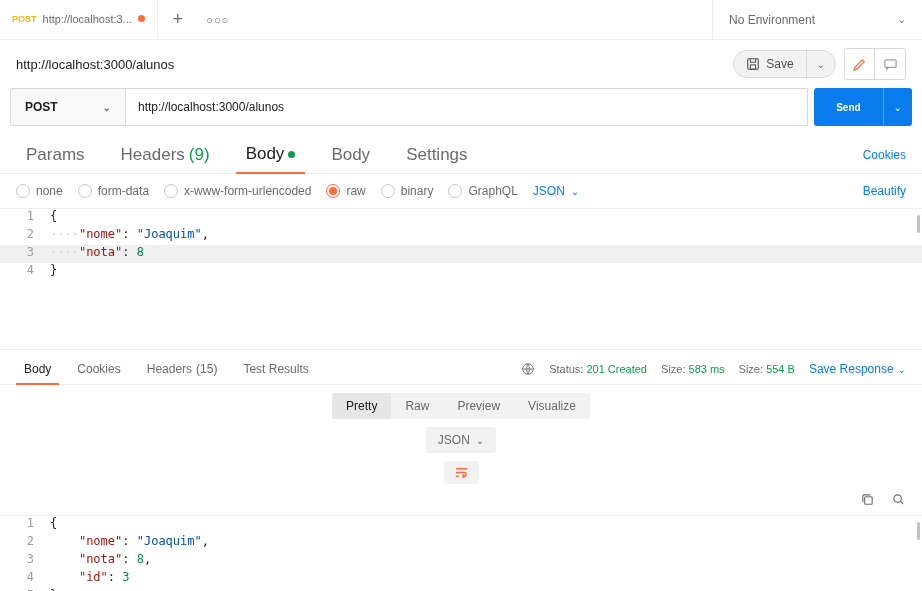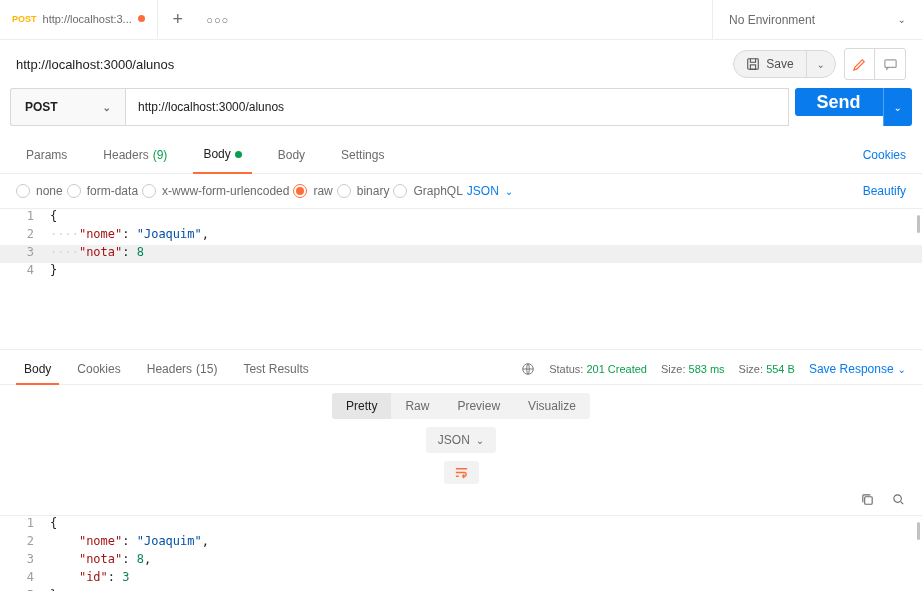--- a/index.html
+++ b/index.html
@@ -22,29 +22,29 @@
 .save-caret { padding: 6px 10px; border-left: 1px solid #d9d9d9; cursor: pointer; }
 .icon-btn { width: 30px; height: 30px; border: 1px solid #d9d9d9; border-radius: 3px; display: flex; align-items: center; justify-content: center; cursor: pointer; }
 .icon-btn svg { width: 15px; height: 15px; }
 .icon-group { display: flex; border: 1px solid #d9d9d9; border-radius: 3px; overflow: hidden; }
 .icon-group .icon-btn { border: none; border-radius: 0; }
 .icon-group .icon-btn:first-child { border-right: 1px solid #d9d9d9; }
 .url-bar { display: flex; padding: 0 10px 10px; gap: 0; }
 .method-select { display: flex; align-items: center; justify-content: space-between; width: 115px; padding: 0 14px; border: 1px solid #d9d9d9; border-right: none; border-radius: 3px 0 0 3px; background: #f9f9f9; font-weight: 600; font-size: 12px; cursor: pointer; }
 .url-input { flex: 1; border: 1px solid #d9d9d9; padding: 0 12px; font-size: 12px; color: #212121; height: 38px; outline: none; }
 .send-btn-wrap { display: flex; margin-left: 6px; }
-.send-btn { background: #097bed; color: #fff; border: none; padding: 0 22px; font-size: 18px; font-weight: 600; border-radius: 3px 0 0 3px; cursor: pointer; height: 28px; }
+.send-btn { background: #097bed; color: #fff; border: none; padding: 0 22px; font-size: 10px; font-weight: 600; border-radius: 3px 0 0 3px; cursor: pointer; height: 38px; }
 .send-caret { background: #097bed; color: #fff; border-left: 1px solid rgba(255,255,255,0.3); padding: 0 10px; border-radius: 0 3px 3px 0; cursor: pointer; display: flex; align-items: center; height: 38px; }
 .req-tabs { display: flex; padding: 0 16px; border-bottom: 1px solid #ededed; align-items: center; height: 38px; }
-.req-tab { padding: 0 10px; margin-right: 16px; color: #6b6b6b; cursor: pointer; height: 100%; display: flex; align-items: center; gap: 4px; position: relative; font-size: 12px; }
+.req-tab { padding: 0 10px; margin-right: 16px; color: #6b6b6b; cursor: pointer; height: 100%; display: flex; align-items: center; gap: 4px; position: relative; font-size: 17px; }
 .req-tab.active { color: #212121; border-bottom: 2px solid #ff6c37; margin-bottom: -1px; }
 .req-tab .count { color: #0a9e4d; }
 .req-tab .green-dot { width: 7px; height: 7px; border-radius: 50%; background: #0a9e4d; }
 .cookies-link { margin-left: auto; color: #097bed; cursor: pointer; font-size: 12px; }
-.body-opts { display: flex; align-items: flex-start; padding: 10px 16px; gap: 4px; }
+.body-opts { display: flex; align-items: flex-start; padding: 10px 16px; gap: 15px; }
 .radio-opt { display: flex; align-items: center; gap: 6px; color: #6b6b6b; cursor: pointer; font-size: 12px; }
 .radio-circle { width: 14px; height: 14px; border: 1px solid #c9c9c9; border-radius: 50%; display: flex; align-items: center; justify-content: center; }
 .radio-opt.selected .radio-circle { border-color: #ff6c37; }
 .radio-opt.selected .radio-inner { width: 8px; height: 8px; background: #ff6c37; border-radius: 50%; }
 .json-select { color: #097bed; display: flex; align-items: center; gap: 6px; cursor: pointer; font-size: 12px; }
 .beautify { margin-left: auto; color: #097bed; cursor: pointer; font-size: 12px; }
 .editor { border-top: 1px solid #ededed; font-family: "Menlo", "Consolas", monospace; font-size: 12px; position: relative; }
 .code-line { display: flex; min-height: 18px; }
 .code-line.highlight { background: #f0f0f0; }
 .gutter { width: 50px; text-align: right; padding-right: 16px; color: #9e9e9e; user-select: none; flex-shrink: 0; }

